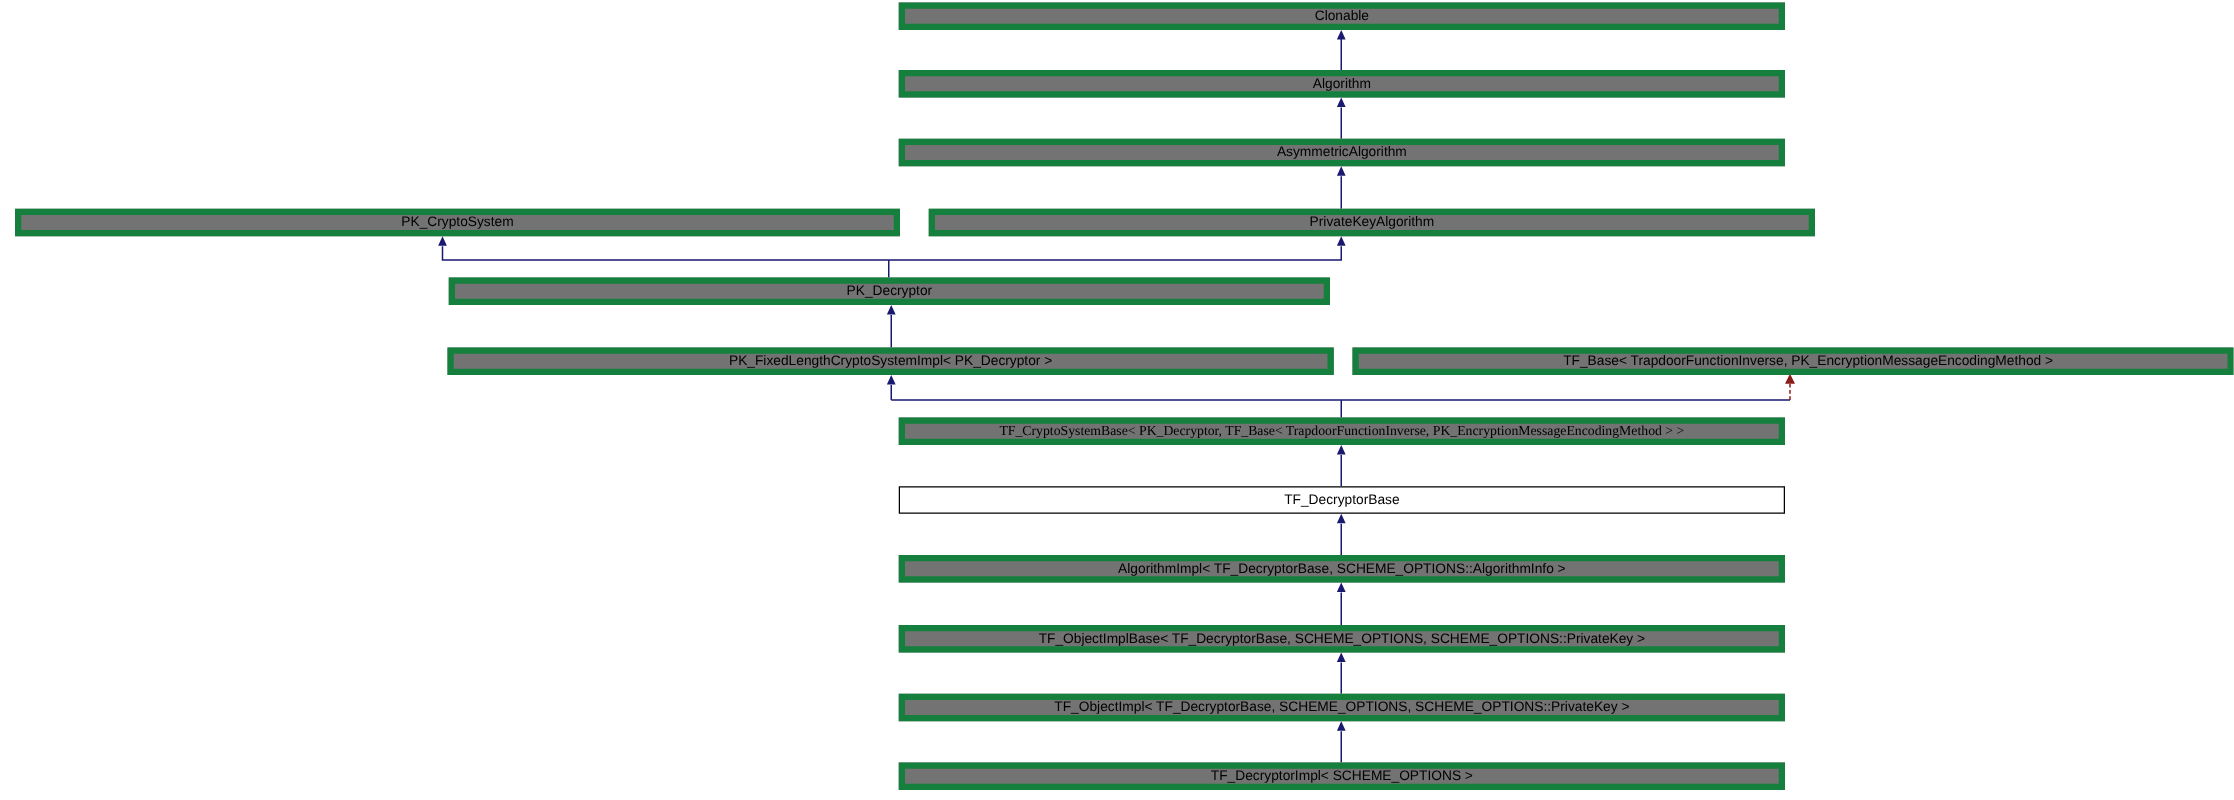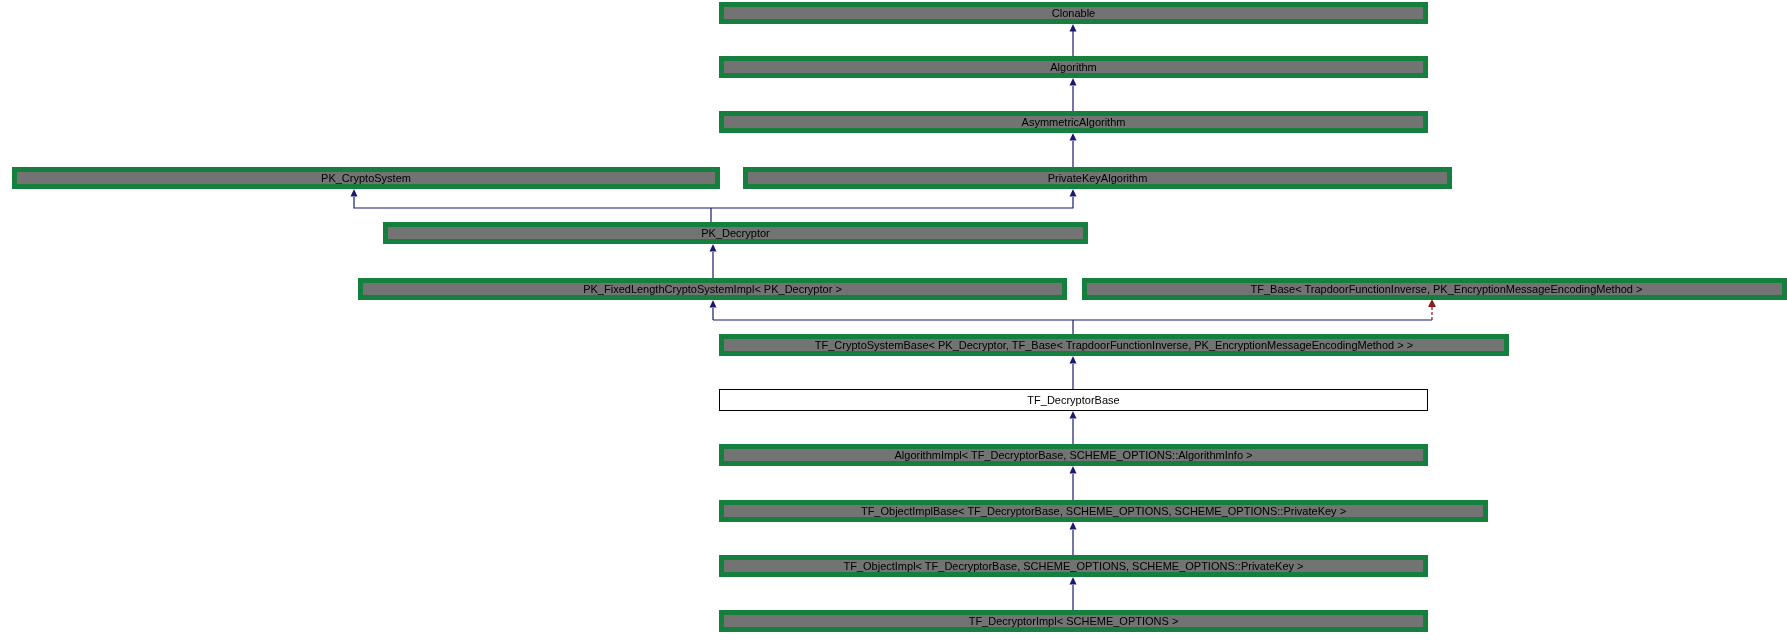--- a/index.html
+++ b/index.html
@@ -92,23 +92,23 @@
       <path class="edge" d="M1073,610 V585"></path>
         <polygon class="edge-head" points="1073,577 1069.5,584.5 1076.5,584.5"></polygon>
     </g>
   </svg>
 
   <div class="node" style="left:719px;top:2px;width:709px;">Clonable</div>
   <div class="node" style="left:719px;top:56px;width:709px;">Algorithm</div>
   <div class="node" style="left:719px;top:111px;width:709px;">AsymmetricAlgorithm</div>
   <div class="node" style="left:0px;top:167px;width:708px;margin-left:12px;">PK_CryptoSystem</div>
   <div class="node" style="left:719px;top:167px;width:709px;margin-left:24px;">PrivateKeyAlgorithm</div>
-  <div class="node" style="left:359px;top:222px;width:705px;margin-left:24px;">PK_Decryptor</div>
+  <div class="node" style="left:359px;top:222px;width:705px;">PK_Decryptor</div>
   <div class="node" style="left:358px;top:278px;width:709px;">PK_FixedLengthCryptoSystemImpl&lt; PK_Decryptor &gt;</div>
   <div class="node" style="left:1082px;top:278px;width:705px;padding-left:24px;">TF_Base&lt; TrapdoorFunctionInverse, PK_EncryptionMessageEncodingMethod &gt;</div>
-  <div class="node" style="left:719px;top:334px;width:790px;">TF_CryptoSystemBase&lt; PK_Decryptor, TF_Base&lt; TrapdoorFunctionInverse, PK_EncryptionMessageEncodingMethod &gt; &gt;</div>
+  <div class="node" style="left:719px;top:334px;width:709px;font-family:Liberation Serif, serif;">TF_CryptoSystemBase&lt; PK_Decryptor, TF_Base&lt; TrapdoorFunctionInverse, PK_EncryptionMessageEncodingMethod &gt; &gt;</div>
   <div class="node focus" style="left:719px;top:389px;width:709px;">TF_DecryptorBase</div>
   <div class="node" style="left:719px;top:444px;width:709px;">AlgorithmImpl&lt; TF_DecryptorBase, SCHEME_OPTIONS::AlgorithmInfo &gt;</div>
-  <div class="node" style="left:719px;top:500px;width:769px;">TF_ObjectImplBase&lt; TF_DecryptorBase, SCHEME_OPTIONS, SCHEME_OPTIONS::PrivateKey &gt;</div>
+  <div class="node" style="left:719px;top:500px;width:709px;">TF_ObjectImplBase&lt; TF_DecryptorBase, SCHEME_OPTIONS, SCHEME_OPTIONS::PrivateKey &gt;</div>
   <div class="node" style="left:719px;top:555px;width:709px;">TF_ObjectImpl&lt; TF_DecryptorBase, SCHEME_OPTIONS, SCHEME_OPTIONS::PrivateKey &gt;</div>
   <div class="node" style="left:719px;top:610px;width:709px;">TF_DecryptorImpl&lt; SCHEME_OPTIONS &gt;</div>
 
 </div>
 
 </body></html>

